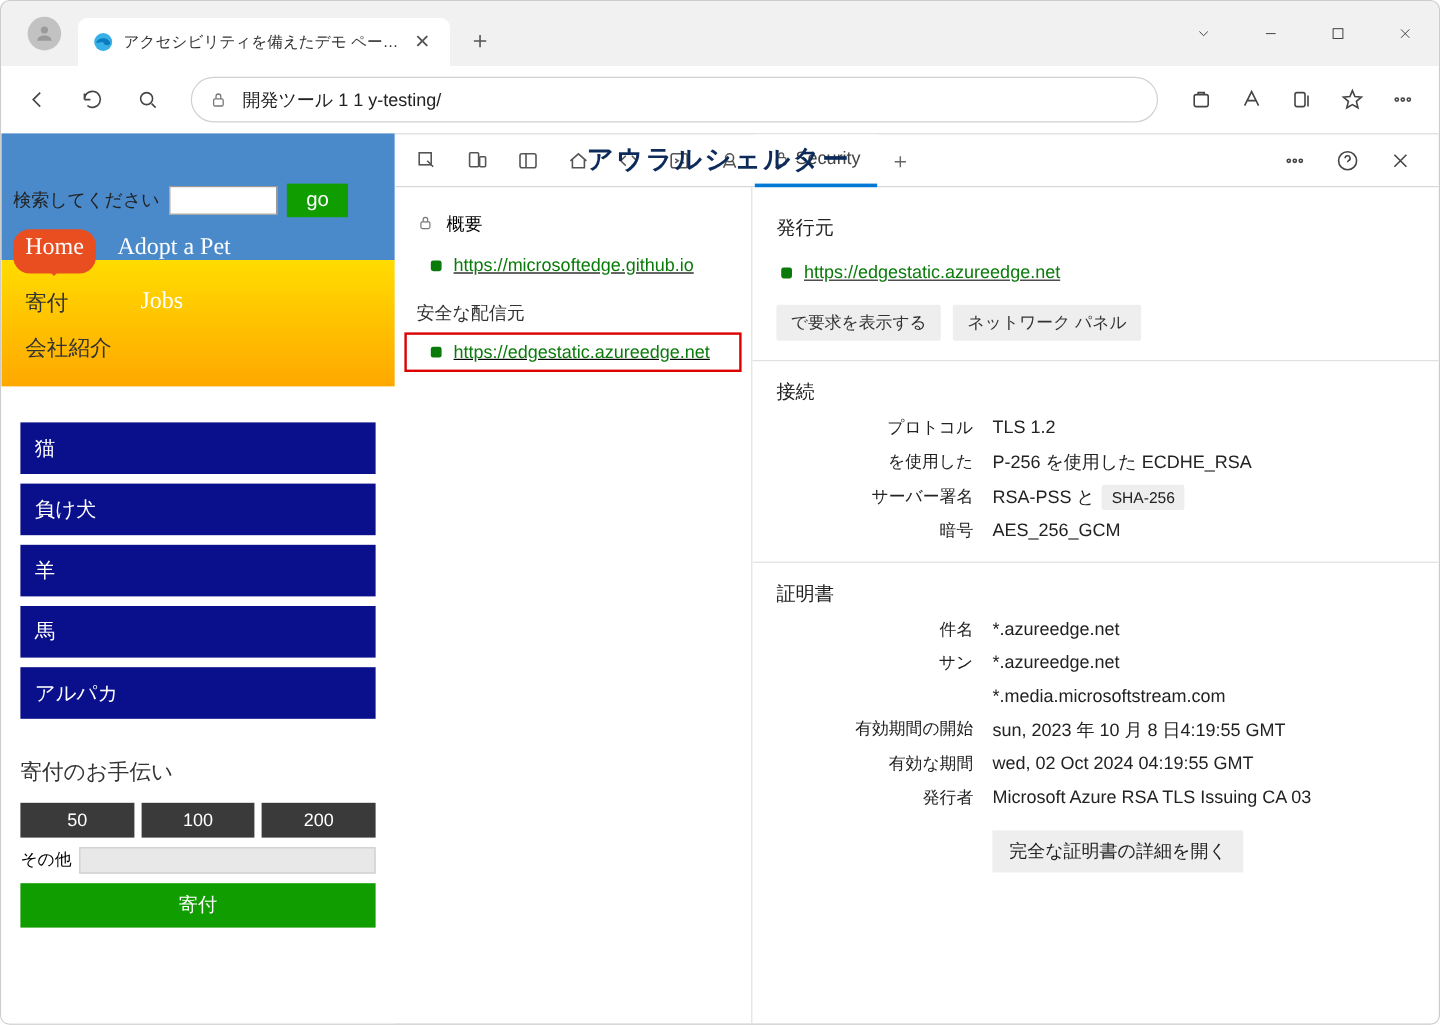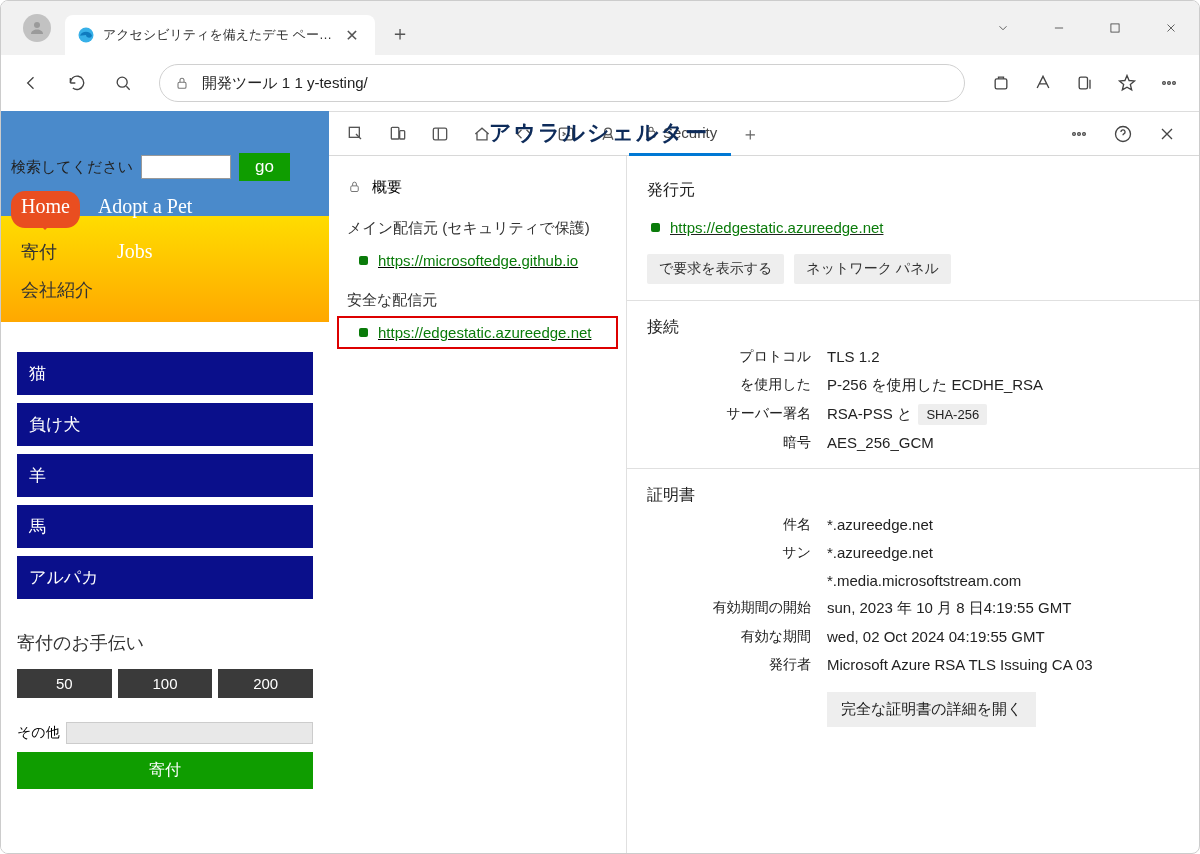--- a/index.html
+++ b/index.html
@@ -44,21 +44,21 @@
 .nav-home::after { content:""; position:absolute; left:50%; bottom:-9px; transform:translateX(-50%); border:7px solid transparent; border-top-color:#e94e20; }
 .nav-link { color:#fff; font-size:20px; font-family:Georgia,serif; padding-top:4px; }
 .navrow2 { display:flex; gap:60px; margin-top:12px; padding-left:10px; }
 .nav-link2 { color:#333; font-size:18px; font-family:Georgia,serif; }
 .nav-link3 { color:#fff; font-size:20px; font-family:Georgia,serif; }
 .navrow3 { margin-top:14px; padding-left:10px; padding-bottom:10px; }
 .catlist { padding:30px 16px 10px; }
 .cat-item { background:#0a0f8b; color:#fff; padding:10px 12px; font-size:17px; margin-bottom:8px; }
 .donate { padding:14px 16px; }
 .donate h3 { font-size:18px; color:#333; font-weight:500; margin-bottom:14px; }
-.donate-row { display:flex; gap:6px; margin-bottom:24px;justify-content:space-between; }
+.donate-row { display:flex; gap:6px; margin-bottom:8px;justify-content:space-between; }
 .dchip { flex:1; background:#3a3a3a; color:#fff; text-align:center; padding:6px 0; font-size:15px; }
 .dother { display:flex; align-items:center; gap:6px; margin-bottom:8px; font-size:14px; }
 .dother-inp { flex:1; height:22px; background:#e8e8e8; border:1px solid #ccc; }
 .dsubmit { width:100%; background:#0f9d00; color:#fff; border:none; padding:8px; font-size:16px; }
 
 
 .devtools { flex:1; display:flex; flex-direction:column; border-top:1px solid #ddd; }
 .dt-tabs { height:44px; display:flex; align-items:center; border-bottom:1px solid #d8d8d8; padding:0 6px; position:relative; }
 .dt-tab { width:42px; height:44px; display:flex; align-items:center; justify-content:center; }
 .dt-tab svg { width:20px; height:20px; stroke:#555; stroke-width:1.6; fill:none; }
@@ -312,21 +312,20 @@
     <div class="dt-body">
 
       <div class="secL">
         <div class="secL-row">
           <span class="lock-sm"><svg viewBox="0 0 24 24">
                 <rect x="6" y="11" width="12" height="9" rx="2"></rect>
                 <path d="M9 11V8a3 3 0 0 1 6 0v3"></path>
               </svg></span>
           <span>概要</span>
         </div>
-        <div class="secL-head">メイン配信元 (セキュリティで保護)</div>
         <div class="origin-item">
           <span class="sq"></span>
           <span class="origin-link">https://microsoftedge.github.io</span>
         </div>
         <div class="secL-head">安全な配信元</div>
         <div class="origin-item highlighted">
           <span class="sq"></span>
           <span class="origin-link">https://edgestatic.azureedge.net</span>
         </div>
       </div>

